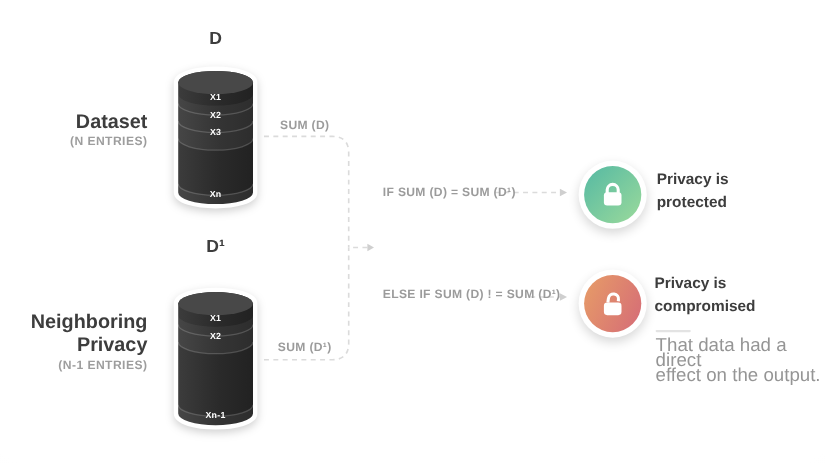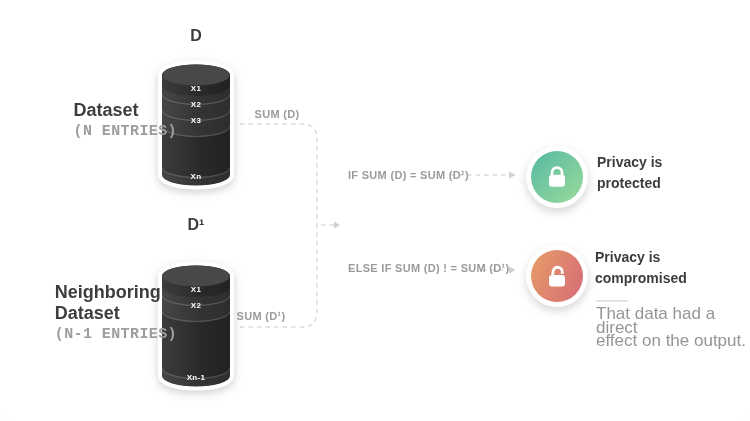--- a/index.html
+++ b/index.html
@@ -8,23 +8,23 @@
     position:relative;width:750px;height:421px;overflow:hidden;
     background:radial-gradient(120% 130% at 50% 45%, #ffffff 58%, #f3f3f3 100%);
   }
   .abs{position:absolute;}
   .pre{white-space:pre-line;}
 
   
   .cyl-heading{left:155px;width:82px;text-align:center;font-size:16px;font-weight:bold;color:#3d3d3d;}
 
   
-  .side-label{right:573px;text-align:left;color:#3d3d3d;}
+  .side-label{right:616px;text-align:right;color:#3d3d3d;}
   .side-label .big{font-size:18px;font-weight:bold;line-height:21px;}
-  .side-label .sub{display:block;margin-top:2px;font-size:15px;font-weight:bold;color:#9d9d9d;letter-spacing:.4px;font-family:Liberation Mono, monospace;}
+  .side-label .sub{display:block;margin-top:2px;font-size:11px;font-weight:bold;color:#9d9d9d;letter-spacing:.4px;}
 
   
   .cyl{filter:drop-shadow(0 3px 4px rgba(0,0,0,.18));}
   .cyl text{font-family:"Liberation Sans",sans-serif;font-size:8px;font-weight:bold;fill:#ffffff;text-anchor:middle;letter-spacing:.3px;}
 
   
   .flow-label{font-size:11px;font-weight:bold;color:#9b9b9b;letter-spacing:.3px;white-space:nowrap;}
   .center-xy{transform:translate(-50%,-50%);}
   .center-y{transform:translateY(-50%);text-align:center;}
 
@@ -102,26 +102,26 @@
       <path d="M7 53 A34 10.5 0 0 0 75 53"></path>
       <path d="M7 110 A34 10.5 0 0 0 75 110"></path>
     </g>
     <text x="41" y="34">X1</text>
     <text x="41" y="50">X2</text>
     <text x="41" y="122">Xn-1</text>
   </svg>
 
   <div class="abs side-label" style="top:282px">
     <div class="big pre">Neighboring
-Dataset</div>
+Privacy</div>
     <span class="sub">(N-1 ENTRIES)</span>
   </div>
 
   <div class="abs flow-label center-xy" style="left:277px;top:114px">SUM (D)</div>
-  <div class="abs flow-label center-xy" style="left:261px;top:316px">SUM (D¹)</div>
+  <div class="abs flow-label center-xy" style="left:277px;top:316px">SUM (D¹)</div>
   <div class="abs flow-label center-y" style="left:348px;top:175px">IF SUM (D) = SUM (D¹)</div>
   <div class="abs flow-label center-y" style="left:348px;top:268px">ELSE IF SUM (D) ! = SUM (D¹)</div>
 
   <div class="abs badge" style="left:526px;top:146px">
     <div class="badge-inner" style="background: linear-gradient(135deg, rgb(85, 185, 163), rgb(155, 218, 155));">
       <svg width="26" height="26" viewBox="0 0 26 26">
         <path d="M8 12 V8.6 a5 5 0 0 1 10 0 V12" fill="none" stroke="#ffffff" stroke-width="2.8"></path>
         <rect x="5" y="10.8" width="16" height="12" rx="3" fill="#ffffff"></rect>
       </svg>
     </div>

